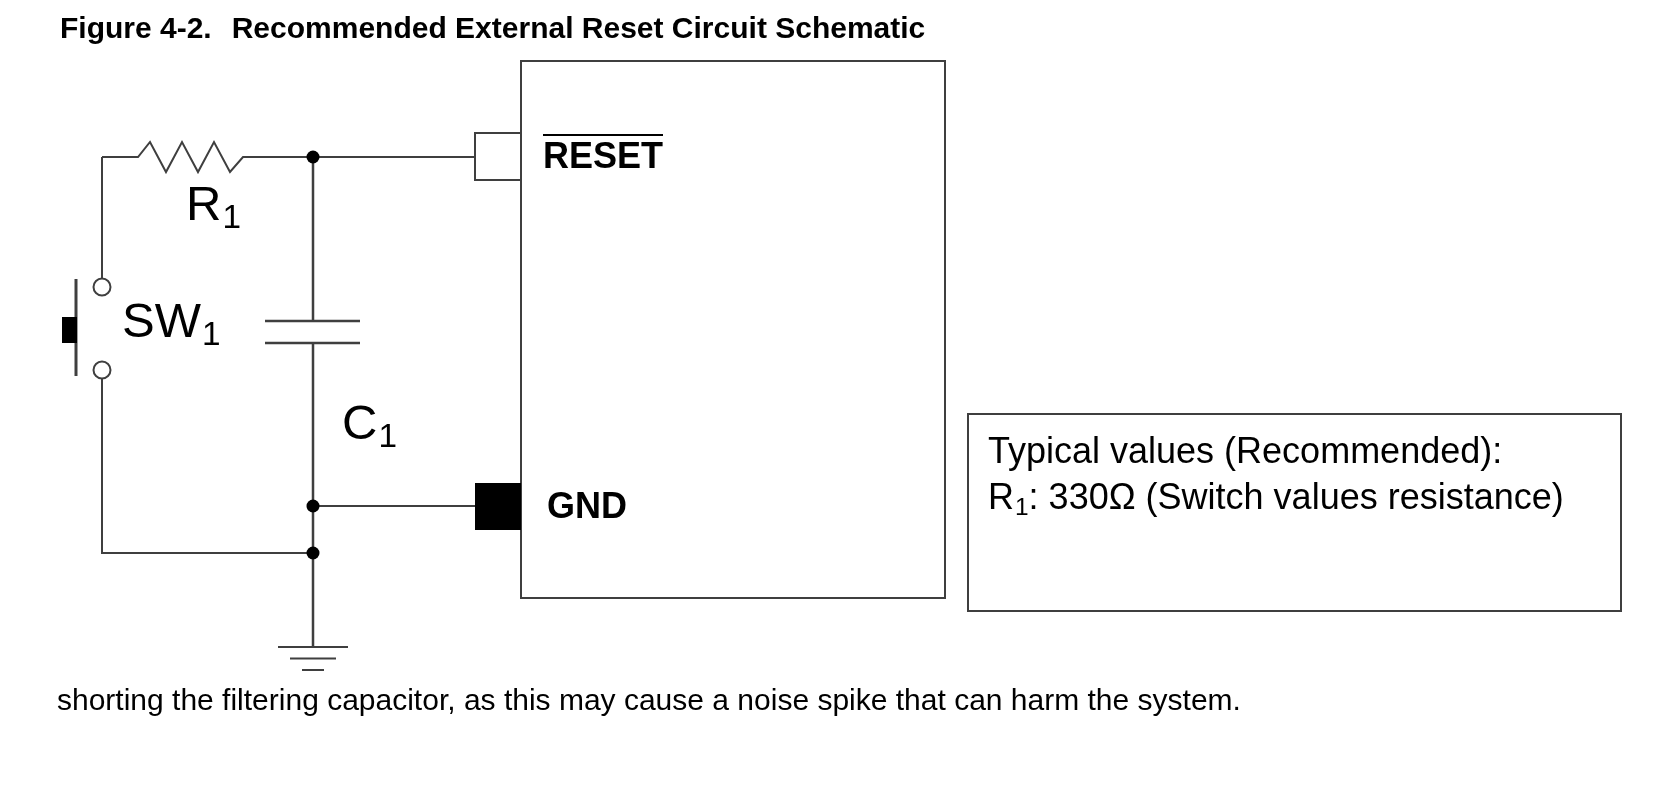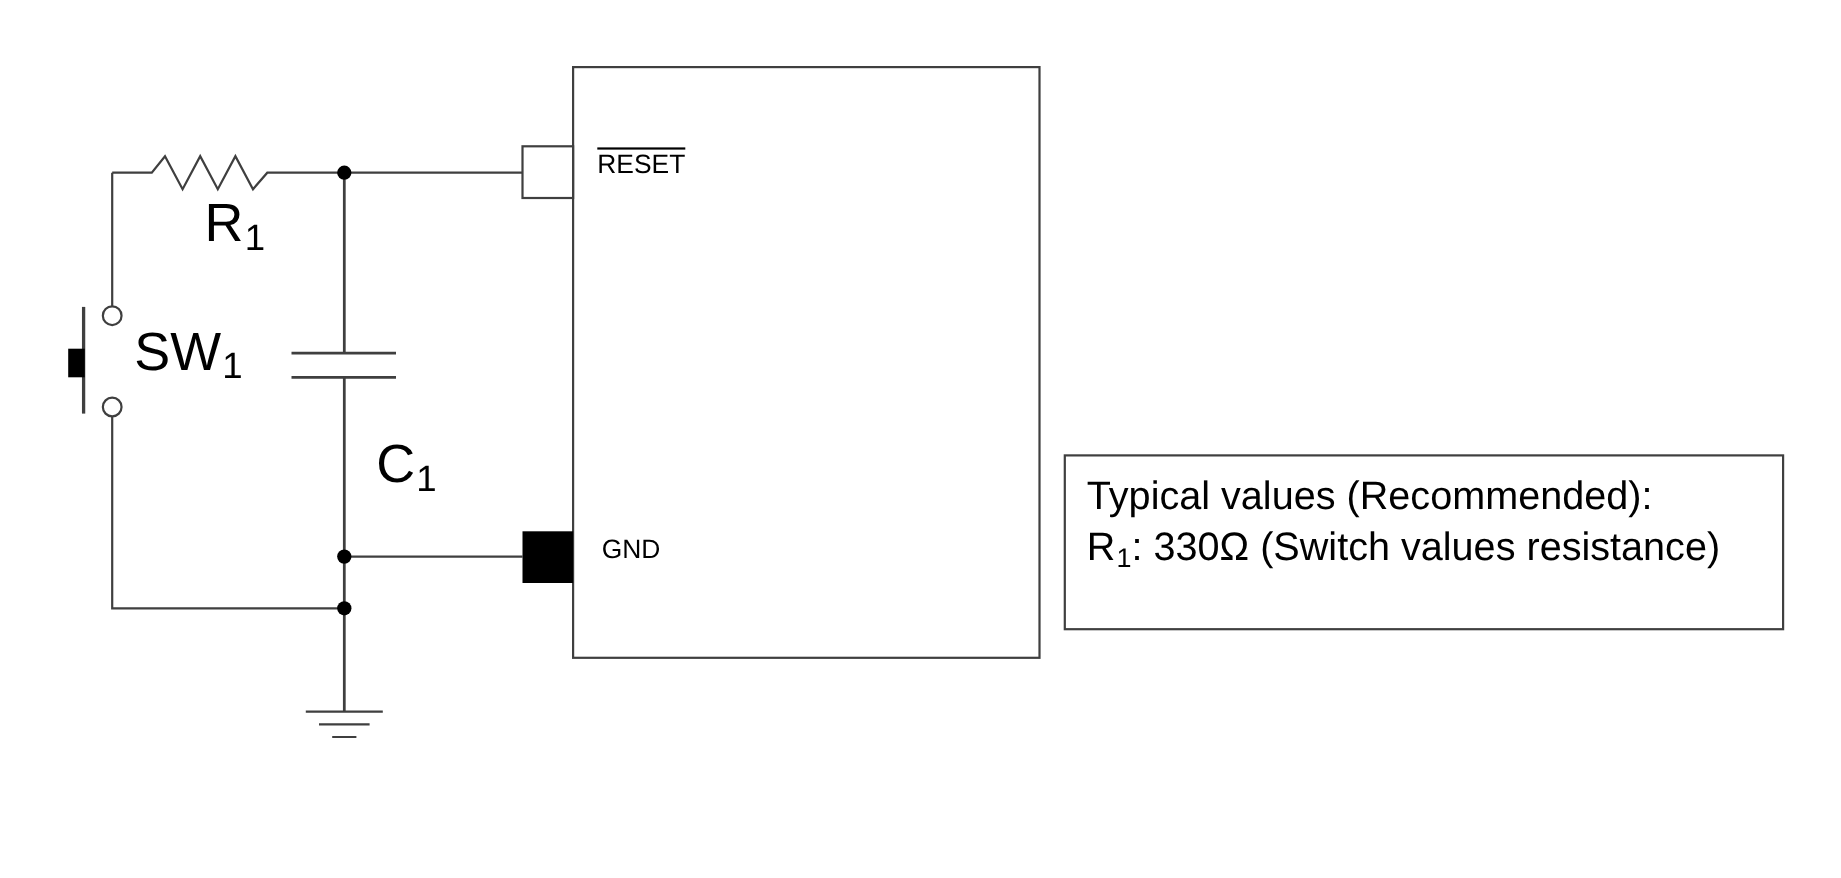--- a/index.html
+++ b/index.html
@@ -30,37 +30,37 @@
   .figure-title {
     left: 60px; top: 11px;
     font-size: 30px; font-weight: bold; white-space: nowrap;
   }
   .figure-title .fig-label { margin-right: 20px; }
 
   .comp-label {
     font-size: 49px; line-height: 1; white-space: nowrap;
   }
   .pin-label {
-    font-size: 24px; line-height: 1; white-space: nowrap;
+    font-size: 36px; line-height: 1; white-space: nowrap; font-weight: bold;
   }
   .overline {
     display: inline-block;
     border-top: 2.5px solid var(--ink);
     padding-top: 2px;
   }
   .sub {
     font-size: 0.68em;
     position: relative;
     top: 0.24em;
     margin-left: 1px;
   }
 
   .typical-box {
     left: 967px; top: 413px;
-    width: 655px; height: 160px;
+    width: 655px; height: 199px;
     border: 2px solid var(--line);
     background: var(--background);
     padding: 13px 0 16px 19px;
     font-size: 36px; line-height: 46px;
     white-space: nowrap;
   }
 
   .caption {
     left: 57px; top: 677px;
     font-size: 30px; line-height: 45px;
@@ -92,20 +92,23 @@
     <path class="ln" d="M278,647 H348 M290,658.5 H336 M302,670 H324"></path>
 
     <circle class="fill-ink" cx="313" cy="157" r="6.5"></circle>
     <circle class="fill-ink" cx="313" cy="506" r="6.5"></circle>
     <circle class="fill-ink" cx="313" cy="553" r="6.5"></circle>
 
     <rect class="fill-bg" x="475" y="133" width="46" height="47"></rect>
     <rect class="fill-ink" x="475" y="483" width="46" height="47"></rect>
   </svg>
 
+  <div class="abs figure-title">
+    <span class="fig-label">Figure 4-2.</span><span>Recommended External Reset Circuit Schematic</span>
+  </div>
 
   <div class="abs comp-label" style="left:186px; top:179px;">
     <span>R</span><span class="sub">1</span>
   </div>
 
   <div class="abs comp-label" style="left:122px; top:296px;">
     <span>SW</span><span class="sub">1</span>
   </div>
 
   <div class="abs comp-label" style="left:342px; top:362px;margin-top:36px;">
@@ -121,15 +124,16 @@
   </div>
 
   <div class="abs typical-box">
     <div>Typical values (Recommended):</div>
     <div>
       <span>R</span><span class="sub">1</span><span>: 330Ω (Switch values resistance)</span>
     </div>
   </div>
 
   <div class="abs caption">
+    <div>shorting the filtering capacitor, as this may cause a noise spike that can harm the system.</div>
   </div>
 
 </div>
 
 </body></html>

